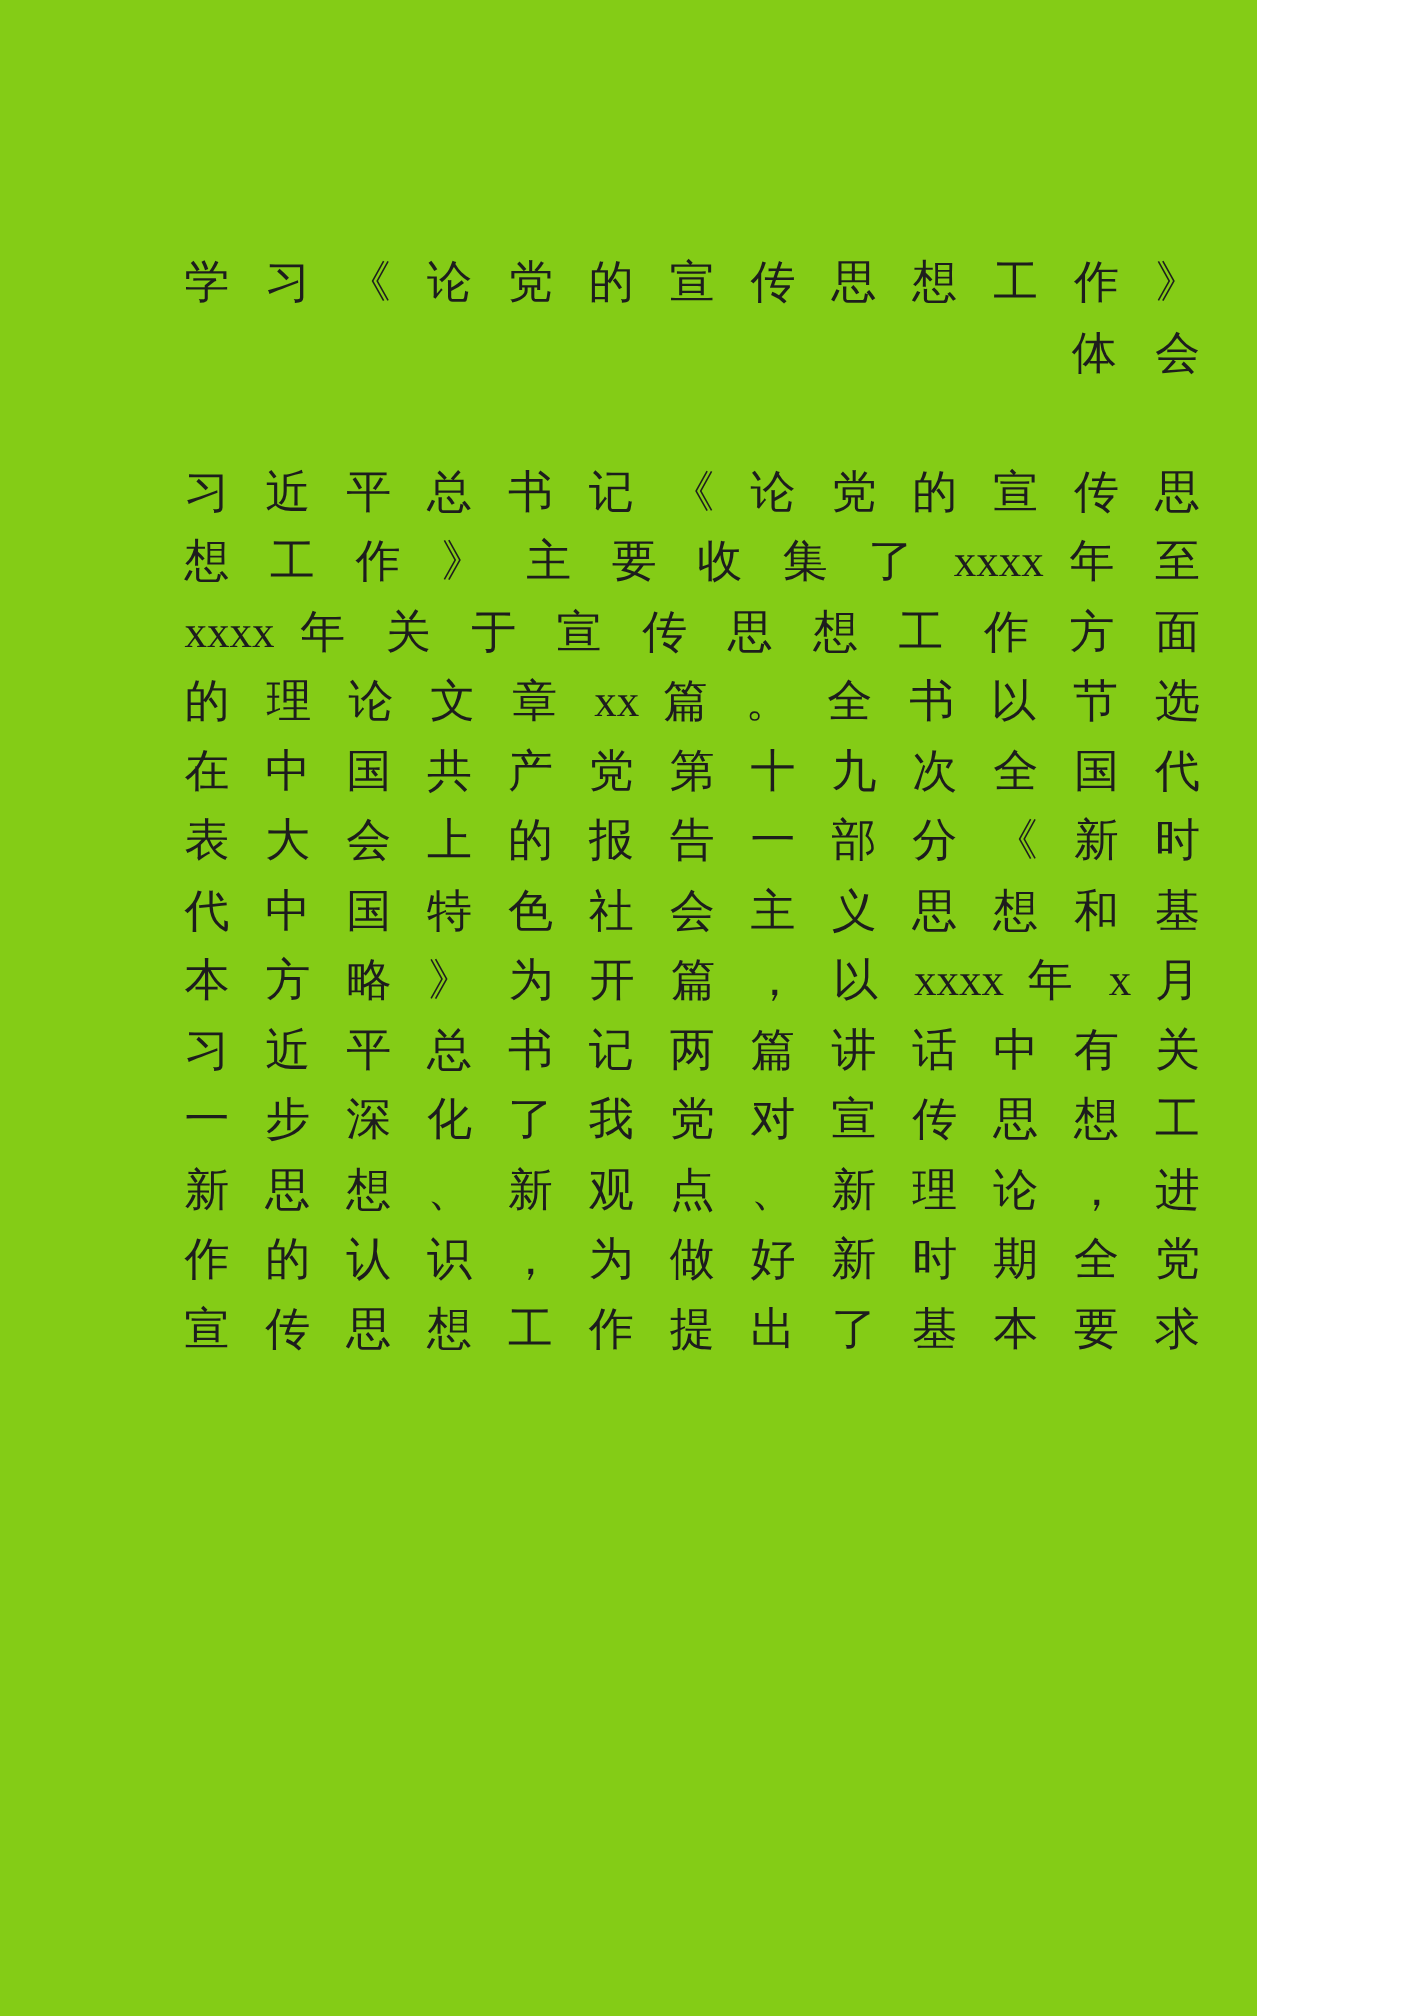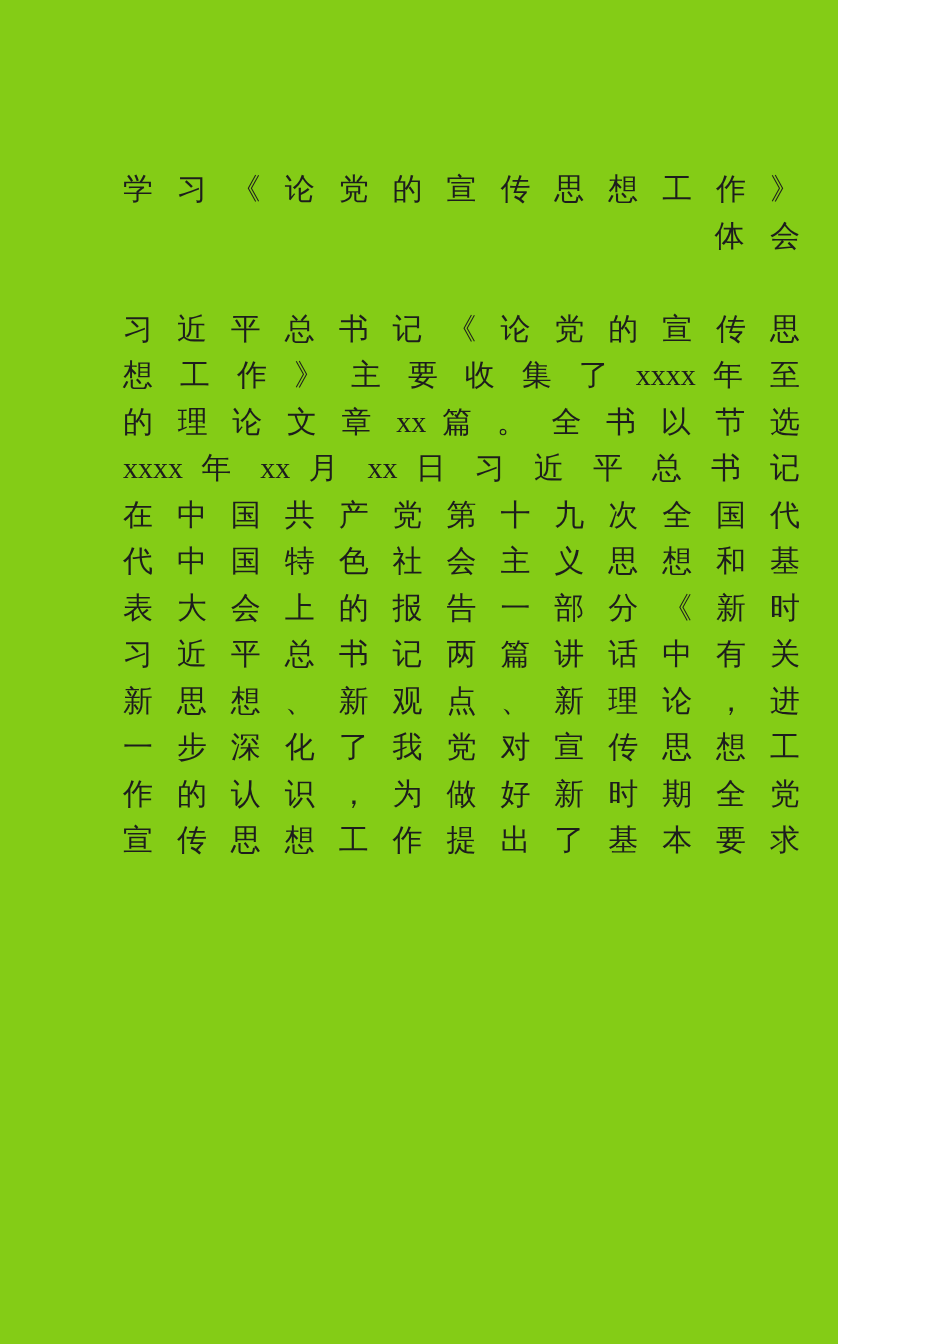--- a/index.html
+++ b/index.html
@@ -57,26 +57,27 @@
       <div class="ln j">学 习 《 论 党 的 宣 传 思 想 工 作 》</div>
       <div class="ln f">体 会</div>
     </h1>
 
     <div class="ln blank"></div>
 
     <p>
       </p>
       <div class="ln j">习 近 平 总 书 记 《 论 党 的 宣 传 思</div>
       <div class="ln j">想 工 作 》 主 要 收 集 了 xxxx 年 至</div>
+      <div class="ln j">xxxx 年 关 于 宣 传 思 想 工 作 方 面</div>
       <div class="ln j">的 理 论 文 章 xx 篇 。 全 书 以 节 选</div>
-      <div class="ln j">xxxx 年 xx 月 xx 日 习 近 平 总 书 记</div>
       <div class="ln j">在 中 国 共 产 党 第 十 九 次 全 国 代</div>
+      <div class="ln j">表 大 会 上 的 报 告 一 部 分 《 新 时</div>
       <div class="ln j">代 中 国 特 色 社 会 主 义 思 想 和 基</div>
-      <div class="ln j">表 大 会 上 的 报 告 一 部 分 《 新 时</div>
+      <div class="ln j">本 方 略 》 为 开 篇 ， 以 xxxx 年 x 月</div>
       <div class="ln j">习 近 平 总 书 记 两 篇 讲 话 中 有 关</div>
+      <div class="ln j">一 步 深 化 了 我 党 对 宣 传 思 想 工</div>
       <div class="ln j">新 思 想 、 新 观 点 、 新 理 论 ， 进</div>
-      <div class="ln j">一 步 深 化 了 我 党 对 宣 传 思 想 工</div>
       <div class="ln j">作 的 认 识 ， 为 做 好 新 时 期 全 党</div>
       <div class="ln j">宣 传 思 想 工 作 提 出 了 基 本 要 求</div>
     <p></p>
 
   </div>
 </div>
 
 </body></html>

